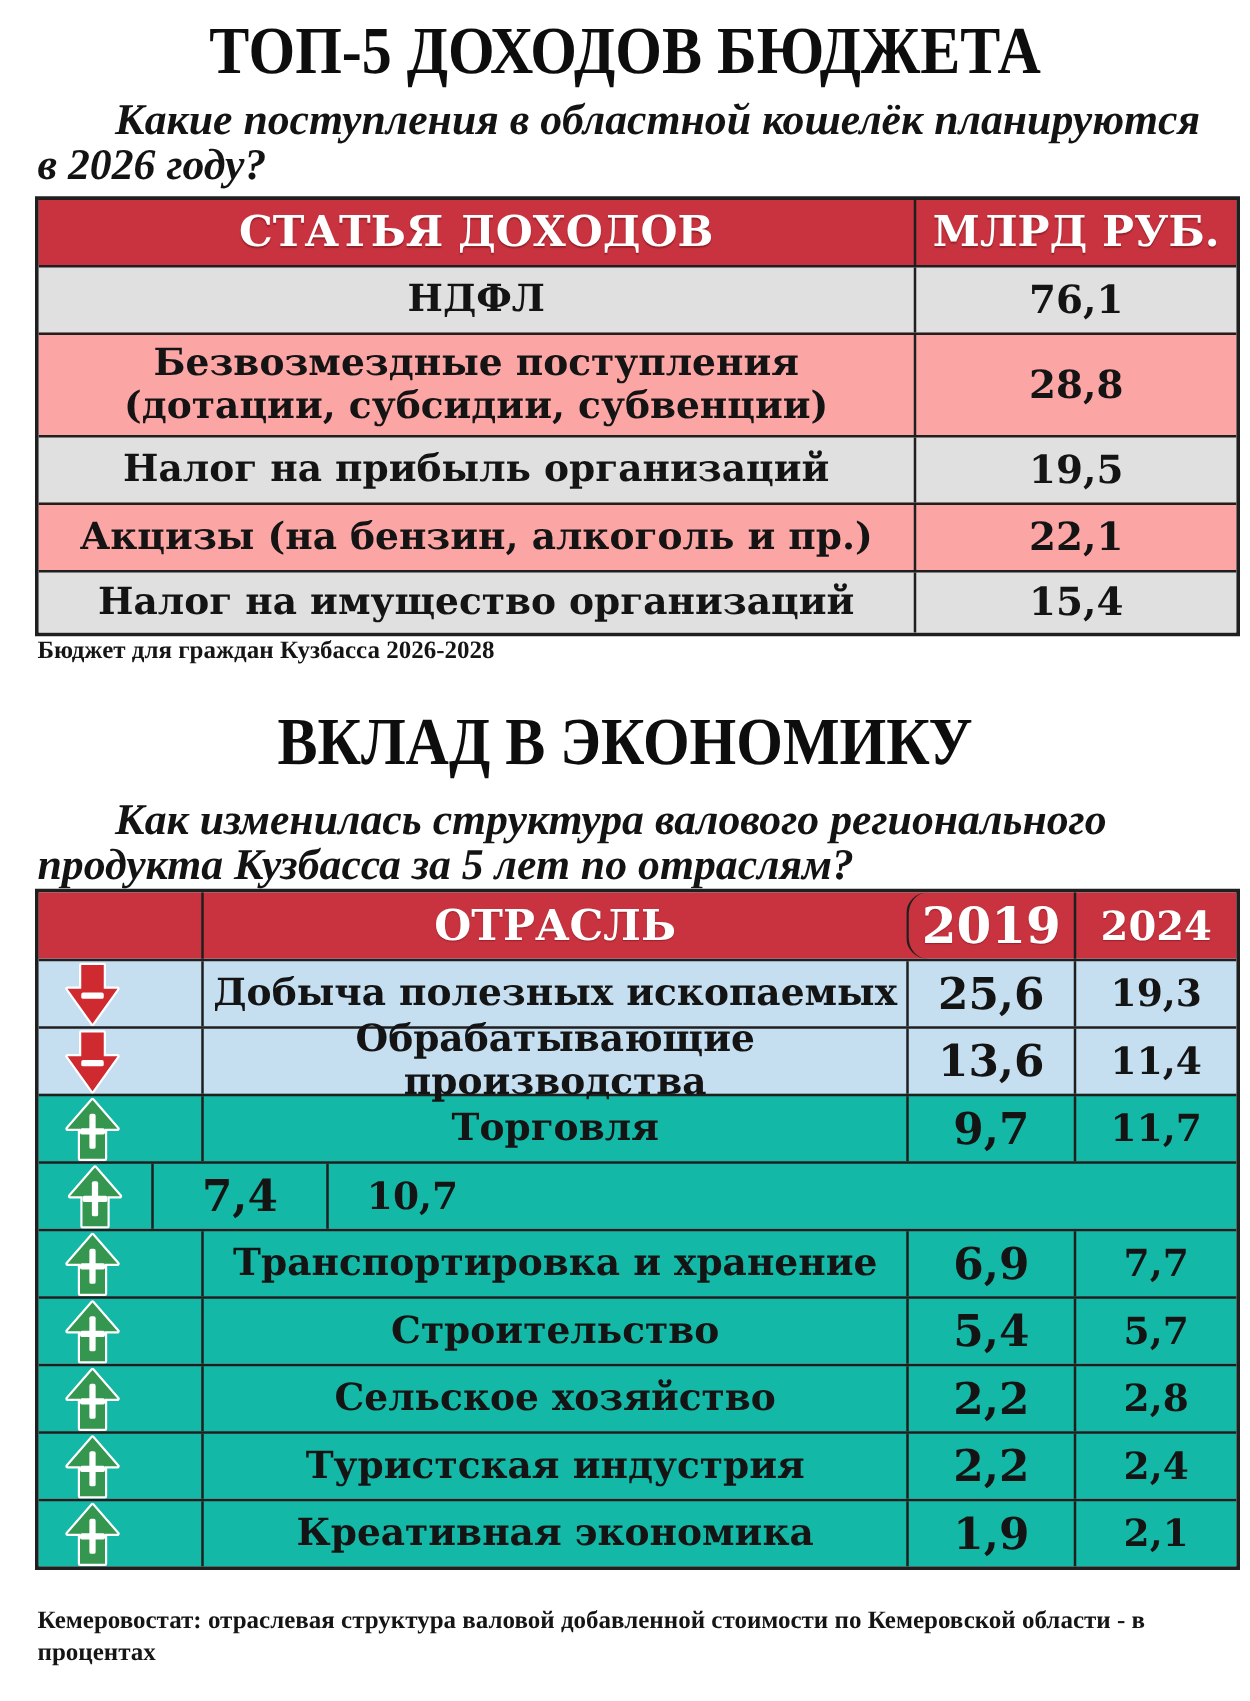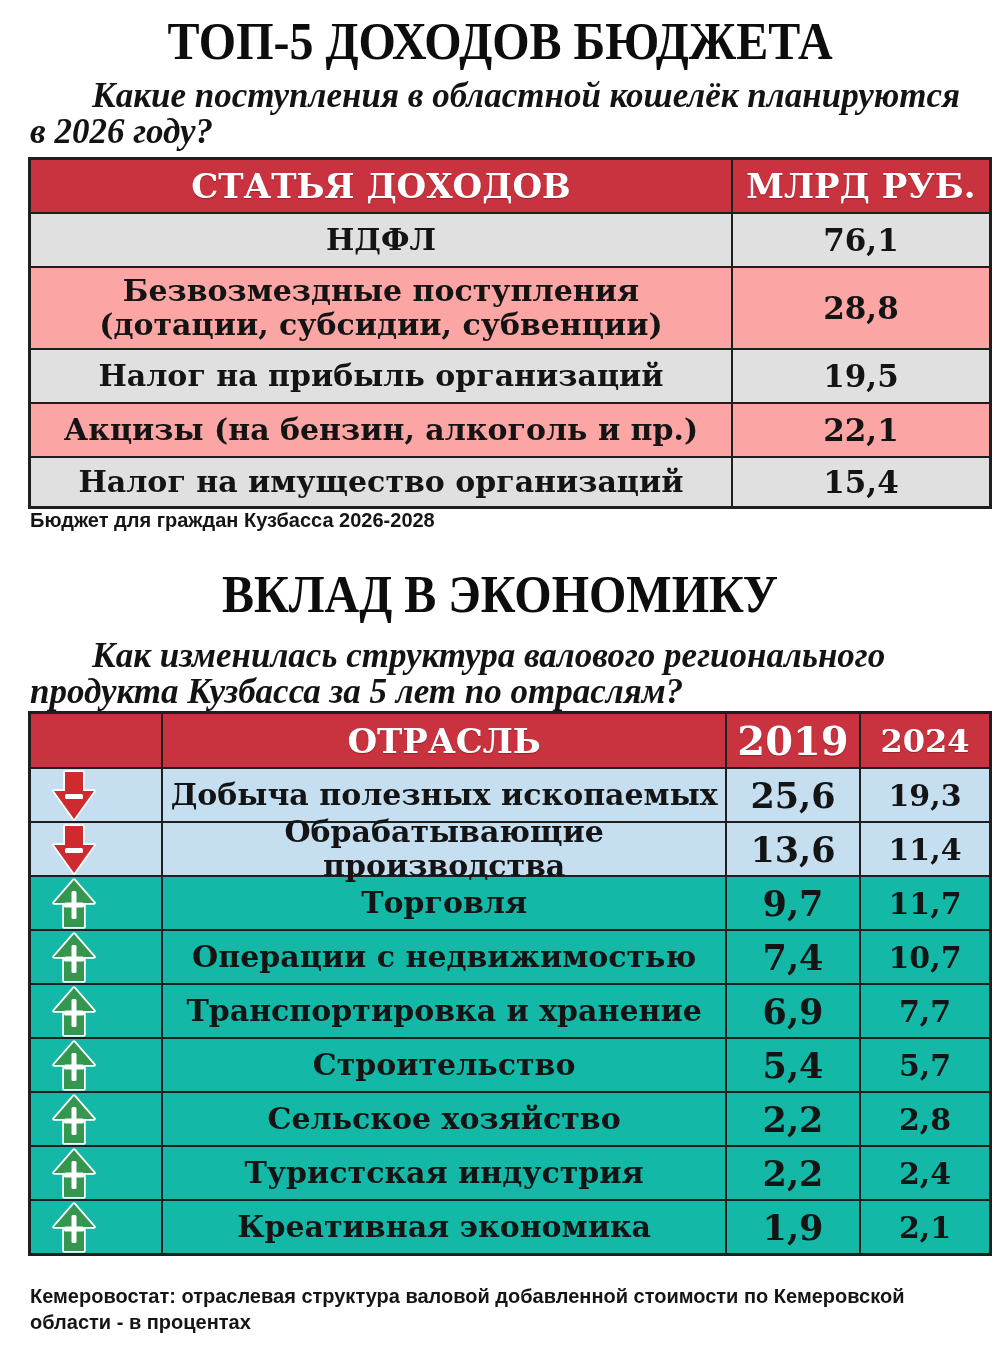--- a/index.html
+++ b/index.html
@@ -19,21 +19,21 @@
   .subtitle {
     position: absolute; left: 30px; width: 945px;
     font-family: "Liberation Serif", "DejaVu Serif", serif;
     font-style: italic; font-weight: 700; font-size: 35px; line-height: 36px;
     color: #131313; text-indent: 62px;
   }
   #subtitle1 { top: 78px; }
   #subtitle2 { top: 638px; }
   .source {
     position: absolute; left: 30px; width: 945px;
-    font-family: Liberation Sans, sans-serif; font-weight: 700;
+    font-family: Liberation Serif, serif; font-weight: 700;
     font-size: 20px; line-height: 26px; color: #151515;
   }
   #source1 { top: 507px; }
   #source2 { top: 1283px; }
 
   .itable { position: absolute; left: 28px; width: 964px; border: 3px solid #1f1f1f; background: #fff; }
   #table1 { top: 157px; }
   #table2 { top: 711px; }
   .trow { display: flex; align-items: stretch; border-top: 2px solid #1f1f1f; }
   .trow:first-child { border-top: none; }
@@ -59,21 +59,21 @@
   .label-cell { font-weight: 700; font-size: 30px; line-height: 34px; white-space: pre-line; }
   .num-cell   { font-weight: 700; font-size: 31px; }
 
   
   .t2-c0 { width: 90px; }
   .t2-c1 { width: 592px; margin-left: 44px; }
   .t2-c2 { width: 140px; }
   .t2-c3 { width: 136px; }
   #table2 .trow { height: 54px; }
   #table2 .hrow { height: 53px; }
-  .h2019 { font-size: 40px; }
+  .h2019 { font-size: 40px; border-radius: 17px; }
   .h2024 { font-size: 32px; }
   .v2019 { font-size: 35px; }
   .v2024 { font-size: 30px; }
   .bg-blue  { background: #c5dff1; }
   .bg-green { background: #14b8a6; }
   .trend-icon svg { display: block; }
 </style>
 </head>
 <body>
 
@@ -163,21 +163,20 @@
     <div class="tcell t2-c1 label-cell">Торговля</div>
     <div class="tcell t2-c2 num-cell v2019">9,7</div>
     <div class="tcell t2-c3 num-cell v2024">11,7</div>
   </div>
   <div class="trow bg-green">
     <div class="tcell t2-c0 trend-icon">
         <svg width="44" height="51" viewBox="0 0 44 51">
           <use href="#arrow-up"></use>
         </svg>
       </div>
-    <div class="tcell t2-c1 label-cell">Операции с недвижимостью</div>
     <div class="tcell t2-c2 num-cell v2019">7,4</div>
     <div class="tcell t2-c3 num-cell v2024">10,7</div>
   </div>
   <div class="trow bg-green">
     <div class="tcell t2-c0 trend-icon">
         <svg width="44" height="51" viewBox="0 0 44 51">
           <use href="#arrow-up"></use>
         </svg>
       </div>
     <div class="tcell t2-c1 label-cell">Транспортировка и хранение</div>

